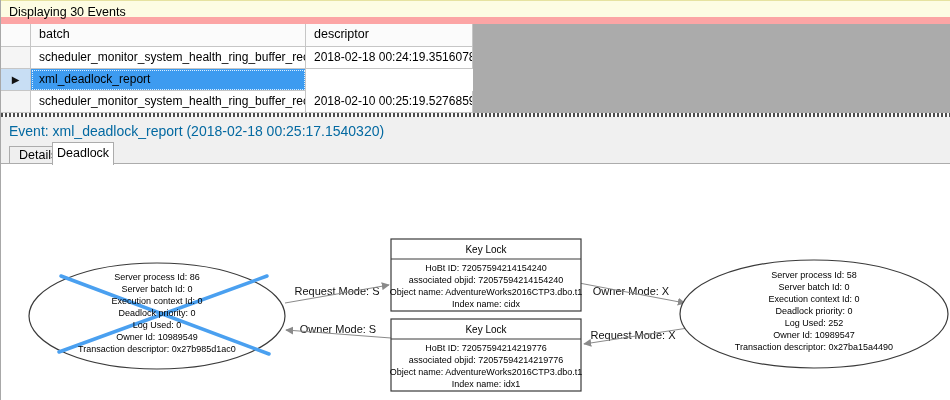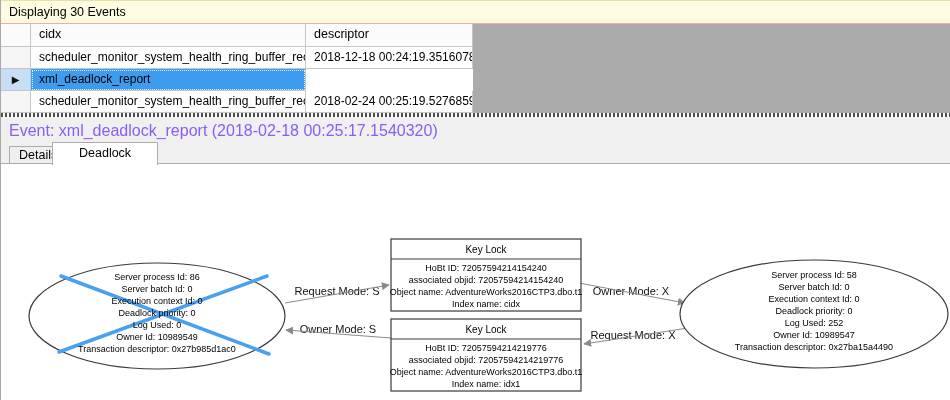--- a/index.html
+++ b/index.html
@@ -2,21 +2,21 @@
 <html style="--info-bar-bg: #FDFCE3; --grid-filler: #ABABAB; --selection: #3D9BF0; --row-header-selected: #C8DEF4; --victim-cross: #4AA0F0; --edge-line: #8A8A8A; --panel-bg: #F0F0F0;"><head>
 <meta charset="utf-8">
 <style>
   * { margin:0; padding:0; box-sizing:border-box; }
   html,body { width:950px; height:400px; }
   body { font-family:"Liberation Sans", sans-serif; background:#fff; position:relative; overflow:hidden; }
   #app { position:absolute; left:0; top:0; width:950px; height:400px; border-left:1px solid #A8A8A8; }
 
   
   .info-bar { position:absolute; left:0; top:0; width:950px; height:24px;
-    background:var(--info-bar-bg,#FDFCE3); border-top:1px solid #E6E2A0; border-bottom:1px solid #fca5a5;
+    background:var(--info-bar-bg,#FDFCE3); border-top:1px solid #E6E2A0; border-bottom:7px solid #fca5a5;
     font-size:12.5px; color:#000; line-height:22px; padding-left:8px; }
 
   
   .grid { position:absolute; left:0; top:24px; width:950px; height:90px; background:#fff; }
   .grid-filler { position:absolute; left:472px; top:0; width:478px; height:90px; background:var(--grid-filler,#ABABAB); }
   .hdr-row { position:absolute; left:0; top:0; height:23px; width:472px; display:flex; }
   .hdr-cell { background:#FBFBFB; border-right:1px solid #C6C6C6; border-bottom:1px solid #C6C6C6;
     font-size:12.5px; color:#000; line-height:21px; padding-left:8px; white-space:nowrap; overflow:hidden; }
   .c-rowhdr { width:30px; padding-left:0; }
   .c-name   { width:275px; }
@@ -31,27 +31,27 @@
   .data-row.selected .rowhdr-cell { background:var(--row-header-selected,#C8DEF4); }
   .arrow-glyph { font-size:10px; color:#111; line-height:21px; display:block; }
 
   
   .splitter { position:absolute; left:0; top:113px; width:950px; height:4px;
     background:repeating-linear-gradient(90deg,#4D4D4D 0 2px,#FBFBFB 2px 4px); }
 
   
   .bottom { position:absolute; left:0; top:117px; width:950px; height:283px; background:var(--panel-bg,#F0F0F0); }
   .event-bar { position:absolute; left:0; top:3px; width:950px; height:22px;
-    font-size:16px; color:#8b5cf6; line-height:22px; padding-left:8px; }
+    font-size:14px; color:#0369a1; line-height:22px; padding-left:8px; }
 
   .tab { position:absolute; font-size:12.5px; color:#000; text-align:center;
     border:1px solid #ACACAC; }
   .tab-inactive { left:8px; top:29px; height:18px; line-height:17px; padding:0 9px;
     background:#EFEFEF; border-bottom:none; z-index:1; }
-  .tab-active { left:51px; top:25px; height:23px; line-height:20px; padding:0 26px;
+  .tab-active { left:51px; top:25px; height:23px; line-height:20px; padding:0 4px;
     background:#FFFFFF; border-bottom:none; z-index:3; }
 
   .tab-content { position:absolute; left:0; top:46px; width:950px; height:237px;
     background:#fff; border-top:1px solid #ACACAC; z-index:2; }
   .graph-svg { position:absolute; left:0; top:0; width:950px; height:237px; }
 
   svg text { font-family:"Liberation Sans", sans-serif; fill:#000; }
   .node-line { font-size:9px; text-anchor:middle; }
   .node-title { font-size:10px; text-anchor:middle; }
   .edge-label { font-size:11px; text-anchor:middle; fill:#111; }
@@ -66,41 +66,41 @@
 
   <div class="info-bar">
     <span>Displaying 30 Events</span>
   </div>
 
   <div class="grid">
     <div class="grid-filler"></div>
 
     <div class="hdr-row">
       <div class="hdr-cell c-rowhdr"></div>
-      <div class="hdr-cell c-name">cidx</div>
+      <div class="hdr-cell c-name">batch</div>
       <div class="hdr-cell c-ts">descriptor</div>
     </div>
 
     <div class="data-row row-1">
       <div class="cell rowhdr-cell"></div>
       <div class="cell c-name">scheduler_monitor_system_health_ring_buffer_recorded</div>
-      <div class="cell c-ts">2018-12-18 00:24:19.3516078</div>
+      <div class="cell c-ts">2018-02-18 00:24:19.3516078</div>
     </div>
 
     <div class="data-row row-2 selected">
       <div class="cell rowhdr-cell">
         <span class="arrow-glyph">▶</span>
       </div>
       <div class="cell c-name">xml_deadlock_report</div>
     </div>
 
     <div class="data-row row-3">
       <div class="cell rowhdr-cell"></div>
       <div class="cell c-name">scheduler_monitor_system_health_ring_buffer_recorded</div>
-      <div class="cell c-ts">2018-02-24 00:25:19.5276859</div>
+      <div class="cell c-ts">2018-02-10 00:25:19.5276859</div>
     </div>
   </div>
 
   <div class="splitter"></div>
 
   <div class="bottom">
     <div class="event-bar">Event: xml_deadlock_report (2018-02-18 00:25:17.1540320)</div>
 
     <div class="tab tab-inactive">Details</div>
     <div class="tab tab-active">Deadlock</div>

